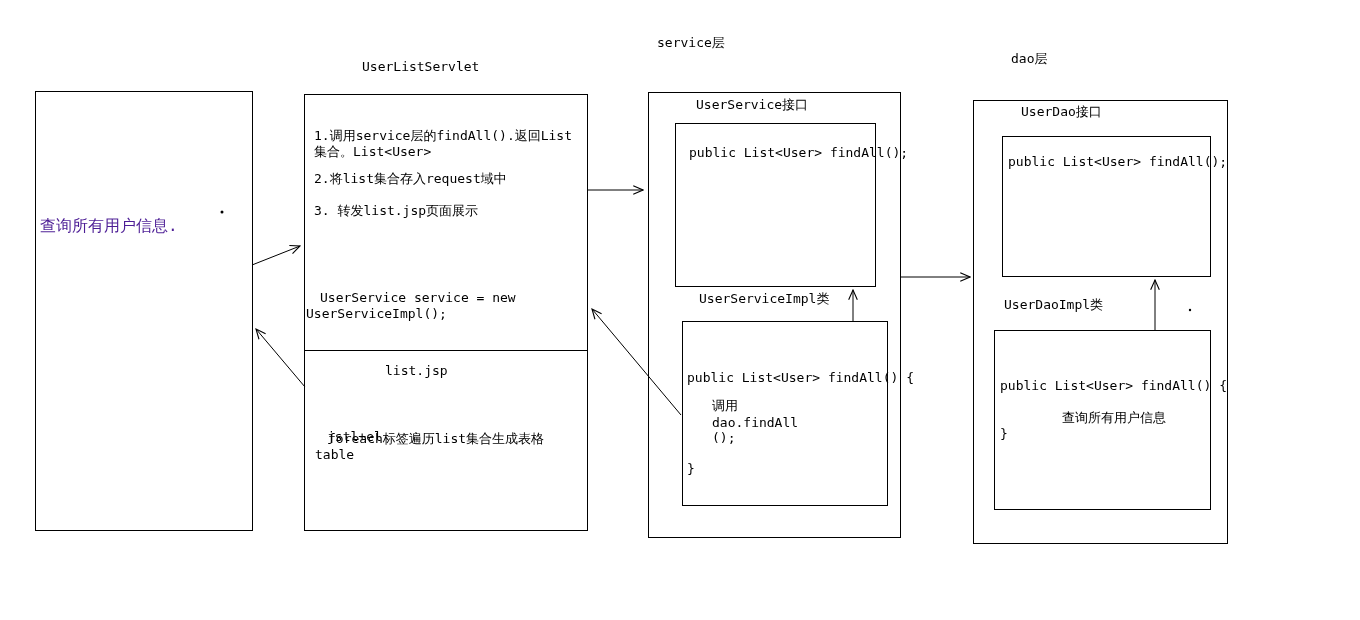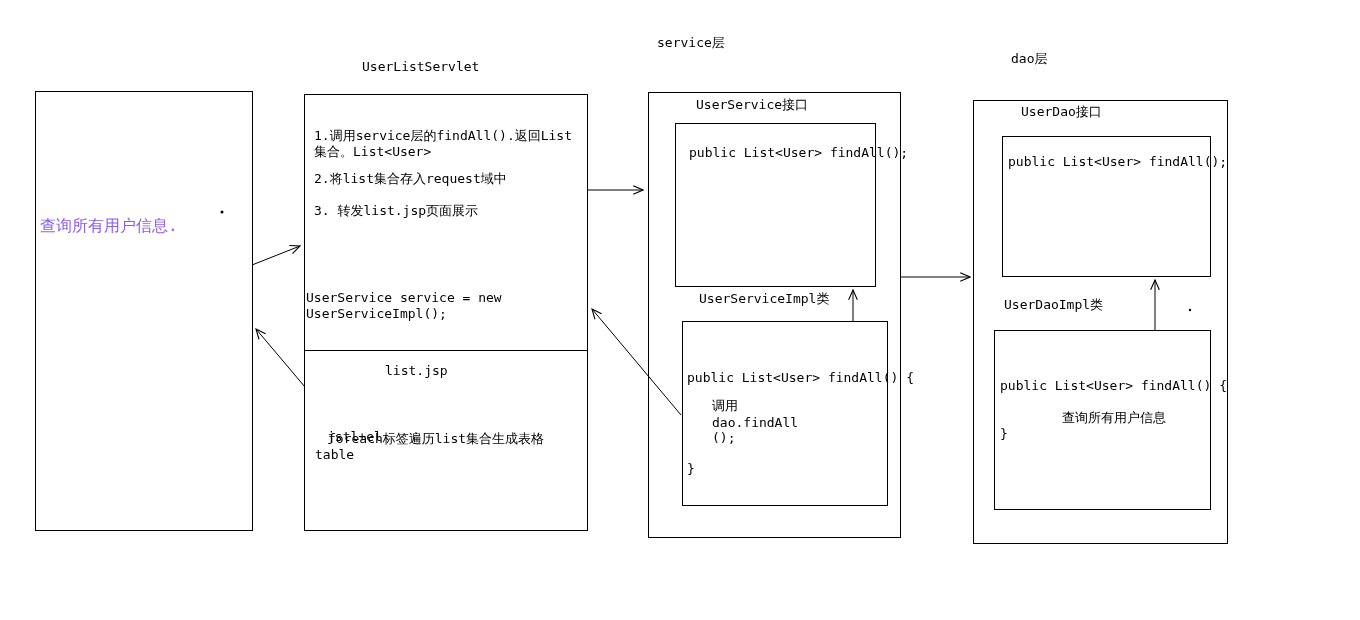--- a/index.html
+++ b/index.html
@@ -11,41 +11,41 @@
     color: #000000;
     font-family: "DejaVu Sans Mono", "Liberation Mono", monospace;
     font-size: 13px;
     line-height: 16px;
     overflow: hidden;
   }
   .abs { position: absolute; white-space: nowrap; }
   .wrap { white-space: normal; }
   .box { position: absolute; border: 1px solid #000000; background: transparent; box-sizing: border-box; }
   .divider { position: absolute; border-top: 1px solid #000000; height: 0; }
-  .blue { color: #8b5cf6; font-size: 16px; }
+  .blue { color: #4c1d95; font-size: 16px; }
   .layer-label { font-size: 13px; }
   svg.overlay { position: absolute; left: 0; top: 0; pointer-events: none; }
 </style>
 </head>
 <body>
 
 <div class="canvas">
 
   <div class="abs layer-label" style="left:342px; top:59px;margin-left:20px;">UserListServlet</div>
   <div class="abs layer-label" style="left:657px; top:35px;">service层</div>
   <div class="abs layer-label" style="left:1011px; top:51px;">dao层</div>
 
   <div class="box" style="left:35px; top:91px; width:218px; height:440px;"></div>
   <div class="abs blue" style="left:40px; top:218px;">查询所有用户信息.</div>
 
   <div class="box" style="left:304px; top:94px; width:284px; height:437px;"></div>
   <div class="abs wrap" style="left:314px; top:128px; width:266px;">1.调用service层的findAll().返回List集合。List&lt;User&gt;</div>
   <div class="abs wrap" style="left:314px; top:171px; width:266px;">2.将list集合存入request域中</div>
   <div class="abs wrap" style="left:314px; top:203px; width:266px;">3. 转发list.jsp页面展示</div>
-  <div class="abs" style="left:306px; top:290px;">UserService service = new</div>
+  <div class="abs" style="left:320px; top:290px;">UserService service = new</div>
   <div class="abs" style="left:306px; top:306px;">UserServiceImpl();</div>
   <div class="divider" style="left:304px; top:350px; width:284px;"></div>
   <div class="abs" style="left:340px; top:363px;margin-left:45px;">list.jsp</div>
   <div class="abs" style="left:327px; top:400px;margin-top:29px;">jstl+el</div>
   <div class="abs wrap" style="left:315px; top:431px; width:258px; text-indent:13px;">foreach标签遍历list集合生成表格table</div>
 
   <div class="box" style="left:648px; top:92px; width:253px; height:446px;"></div>
   <div class="abs" style="left:696px; top:97px;">UserService接口</div>
   <div class="box" style="left:675px; top:123px; width:201px; height:164px;"></div>
   <div class="abs" style="left:689px; top:145px;">public List&lt;User&gt; findAll();</div>

